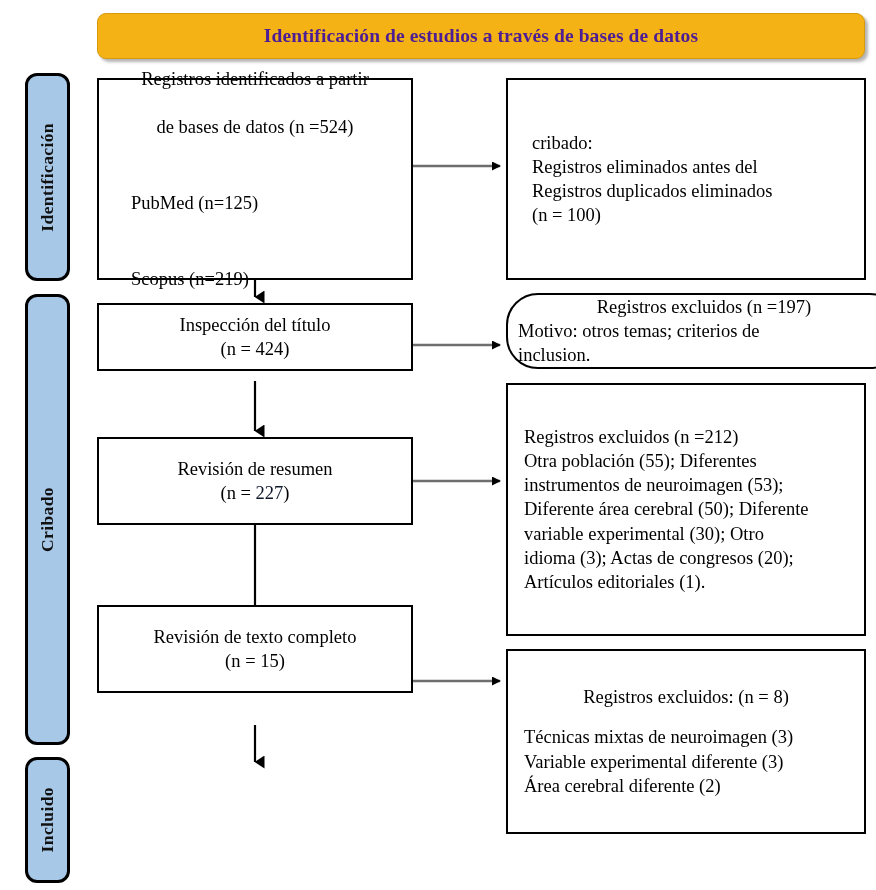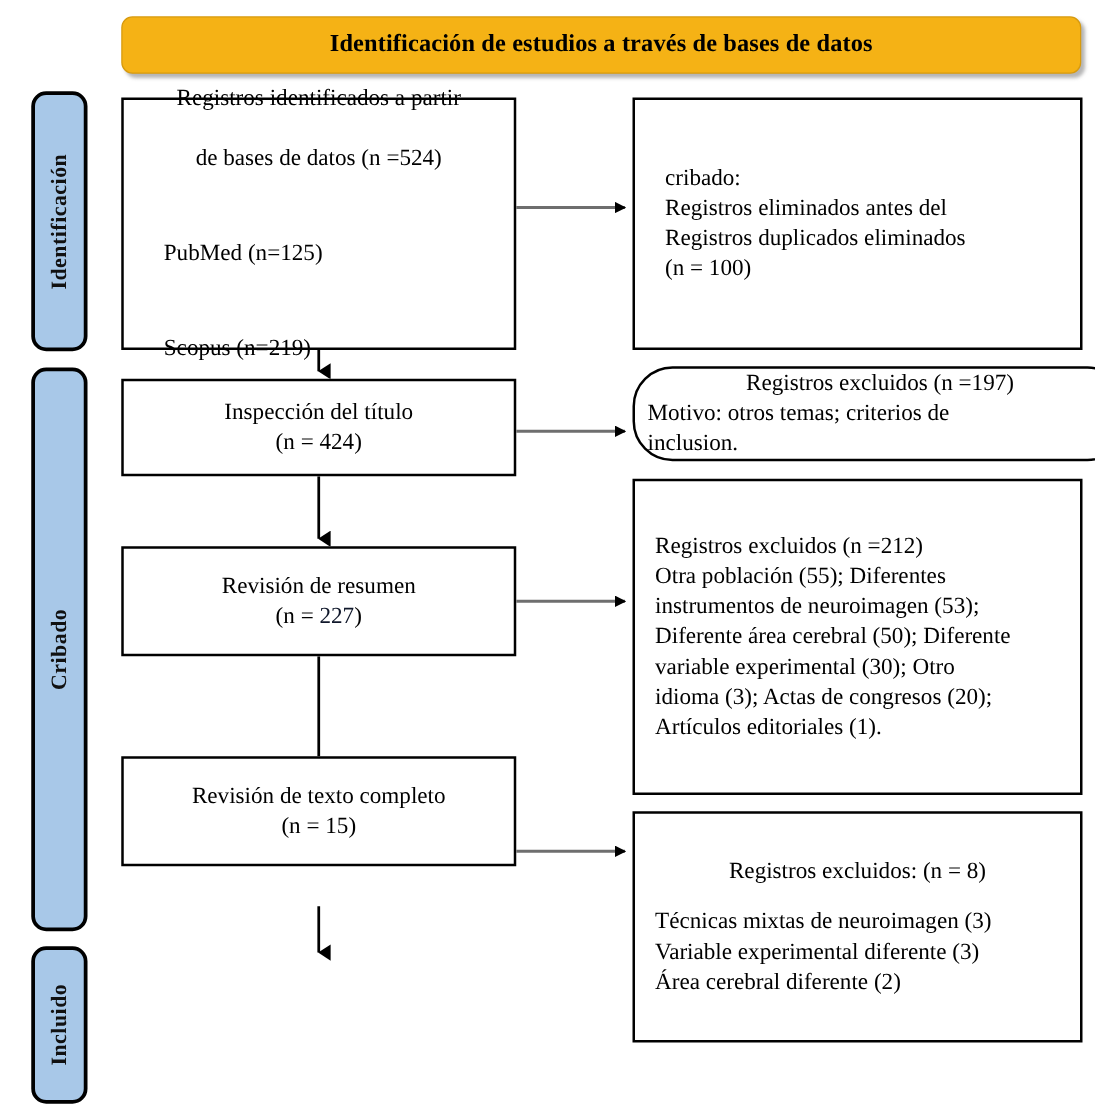--- a/index.html
+++ b/index.html
@@ -36,21 +36,21 @@
     box-shadow: 3px 3px 3px rgba(120,120,120,0.55);
     display: flex;
     align-items: center;
     justify-content: center;
     box-sizing: border-box;
   }
   .header-banner .banner-text {
     font-weight: bold;
     font-size: 19.5px;
     letter-spacing: 0.1px;
-    color: #000000;
+    color: #4c1d95;
     white-space: nowrap;
   }
 
   
   .stage-tab {
     position: absolute;
     background: #A8C8E8;
     border: 3px solid #000000;
     border-radius: 12px;
     box-sizing: border-box;
@@ -85,21 +85,21 @@
   .flow-box .line {
     font-size: 18.5px;
     line-height: 1.30;
     white-space: pre;
   }
   .flow-box.centered .line { text-align: center; }
   .flow-box.lefty   .line  { text-align: left; }
 
   
   #box-identified      { left: 97px;  top: 78px;  width: 316px; height: 202px; gap: 24px; }
-  #box-title-screen    { left: 97px;  top: 303px; width: 316px; height:  78px; }
+  #box-title-screen    { left: 97px;  top: 303px; width: 316px; height:  68px; }
   #box-abstract-review { left: 97px;  top: 437px; width: 316px; height:  88px; }
   #box-fulltext-review { left: 97px;  top: 605px; width: 316px; height:  88px; }
   #box-included        { left: 97px;  top: 768px; width: 316px; height: 114px; }
 
   
   #box-removed-before  { left: 506px; top: 78px;  width: 360px; height: 202px; }
   #box-excluded-title  { left: 506px; top: 293px; width: 396px; height:  76px; border-radius: 32px; }
   #box-excluded-abs    { left: 506px; top: 383px; width: 360px; height: 253px; }
   #box-excluded-full   { left: 506px; top: 649px; width: 360px; height: 185px; }
 

